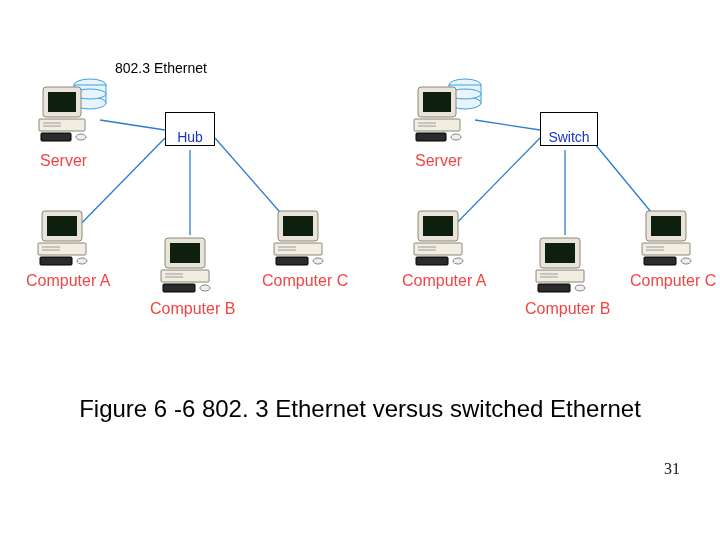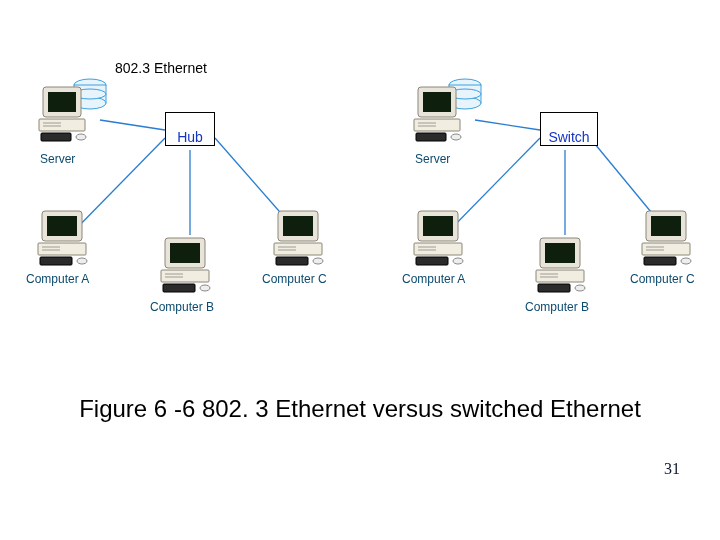--- a/index.html
+++ b/index.html
@@ -27,22 +27,22 @@
     border: 1px solid #000;
     background: #fff;
     color: #1634c4;
     font-size: 14px;
     text-align: center;
     box-sizing: border-box;
     padding-top: 16px;
   }
   .node-label {
     position: absolute;
-    font-size: 12px;
-    color: #0c4a6e;
+    font-size: 16px;
+    color: #ef4444;
   }
   .caption {
     position: absolute;
     left: 0;
     right: 0;
     top: 395px;
     text-align: center;
     font-family: Liberation Sans, sans-serif;
     font-size: 24px;
     color: #000;

